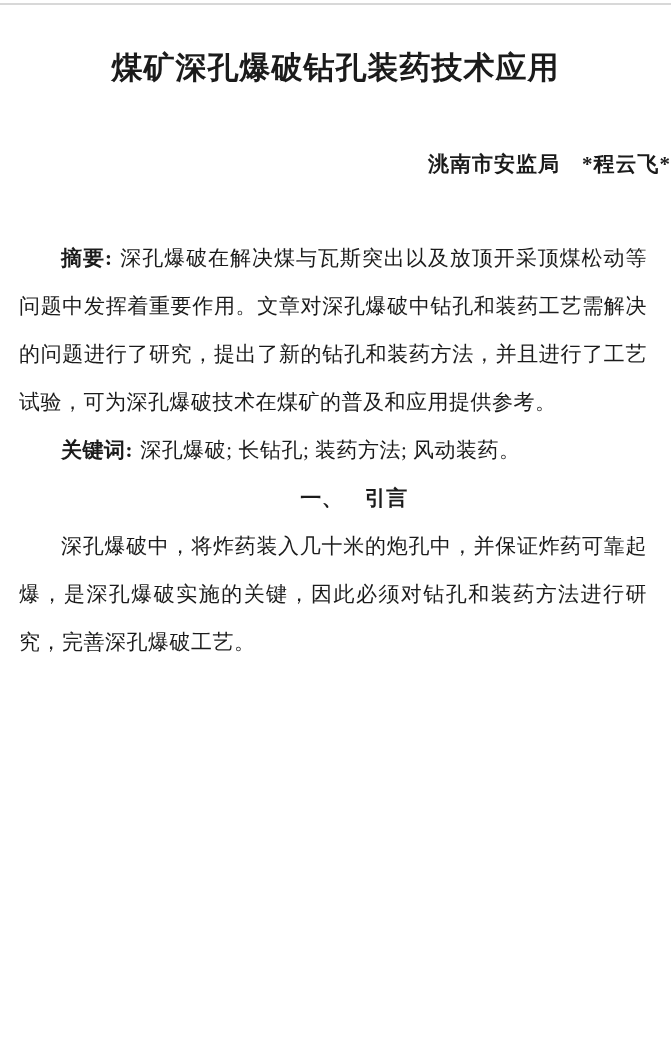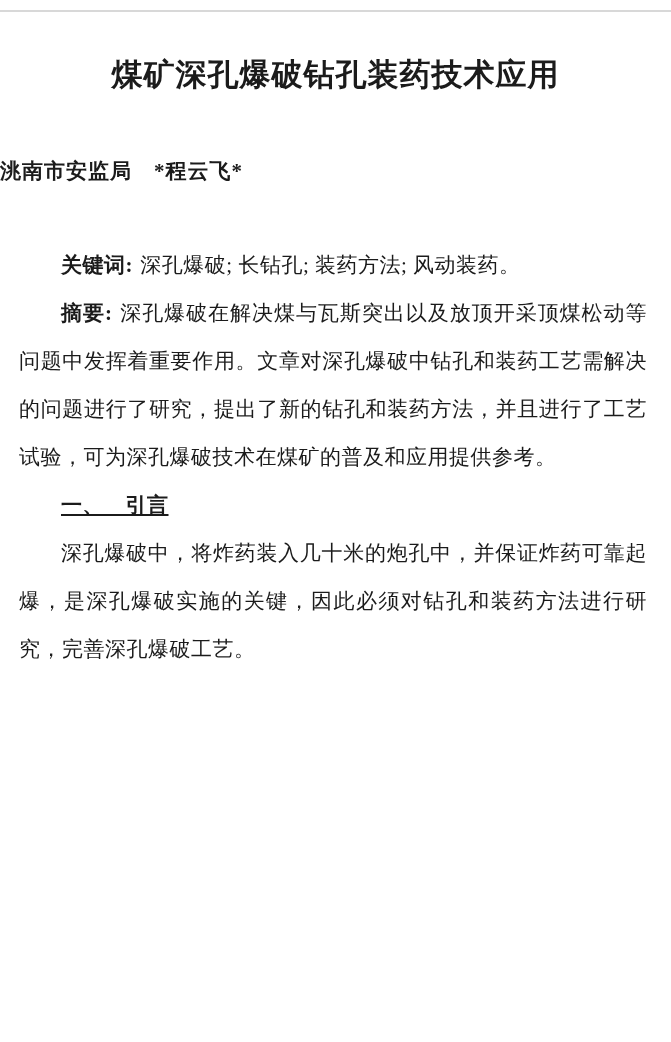--- a/index.html
+++ b/index.html
@@ -22,31 +22,31 @@
   }
   .top-rule {
     position: absolute;
     top: 3px;
     left: 0;
     width: 671px;
     height: 2px;
     background: #d8d8d8;
   }
   .title {
-    margin: 7px;
+    margin: 0;
     padding-top: 48px;
     text-align: center;
     font-size: 31px;
     font-weight: bold;
     letter-spacing: 1px;
     line-height: 40px;
   }
   .byline {
     margin-top: 62px;
-    text-align: left;
+    text-align: right;
     font-size: 21px;
     font-weight: bold;
     letter-spacing: 1px;
   }
   .content {
     margin: 56px 24px 0 19px;
     font-size: 21px;
     line-height: 48px;
     text-align: justify;
     letter-spacing: 0.5px;
@@ -58,39 +58,38 @@
   .label {
     font-weight: bold;
     margin-right: 0.35em;
   }
   .section-heading {
     margin: 0;
     font-size: 21px;
     font-weight: bold;
     line-height: 48px;
     text-indent: 2em;
-    text-align: left;
-    text-decoration: underline;
+    text-align: center;
   }
 </style>
 </head>
 <body>
 
 <div class="page">
   <div class="top-rule"></div>
 
   <h1 class="title">煤矿深孔爆破钻孔装药技术应用</h1>
 
   <div class="byline">洮南市安监局　*程云飞*</div>
 
   <div class="content">
 
+    <p class="para"><strong class="label">摘要:</strong><span>深孔爆破在解决煤与瓦斯突出以及放顶开采顶煤松动等问题中发挥着重要作用。文章对深孔爆破中钻孔和装药工艺需解决的问题进行了研究，提出了新的钻孔和装药方法，并且进行了工艺试验，可为深孔爆破技术在煤矿的普及和应用提供参考。</span></p>
+
     <p class="para"><strong class="label">关键词:</strong><span>深孔爆破; 长钻孔; 装药方法; 风动装药。</span></p>
-
-    <p class="para"><strong class="label">摘要:</strong><span>深孔爆破在解决煤与瓦斯突出以及放顶开采顶煤松动等问题中发挥着重要作用。文章对深孔爆破中钻孔和装药工艺需解决的问题进行了研究，提出了新的钻孔和装药方法，并且进行了工艺试验，可为深孔爆破技术在煤矿的普及和应用提供参考。</span></p>
 
     <h2 class="section-heading">一、　引言</h2>
 
 
     <p class="para">深孔爆破中，将炸药装入几十米的炮孔中，并保证炸药可靠起爆，是深孔爆破实施的关键，因此必须对钻孔和装药方法进行研究，完善深孔爆破工艺。</p>
 
   </div>
 </div>
 
 </body></html>

